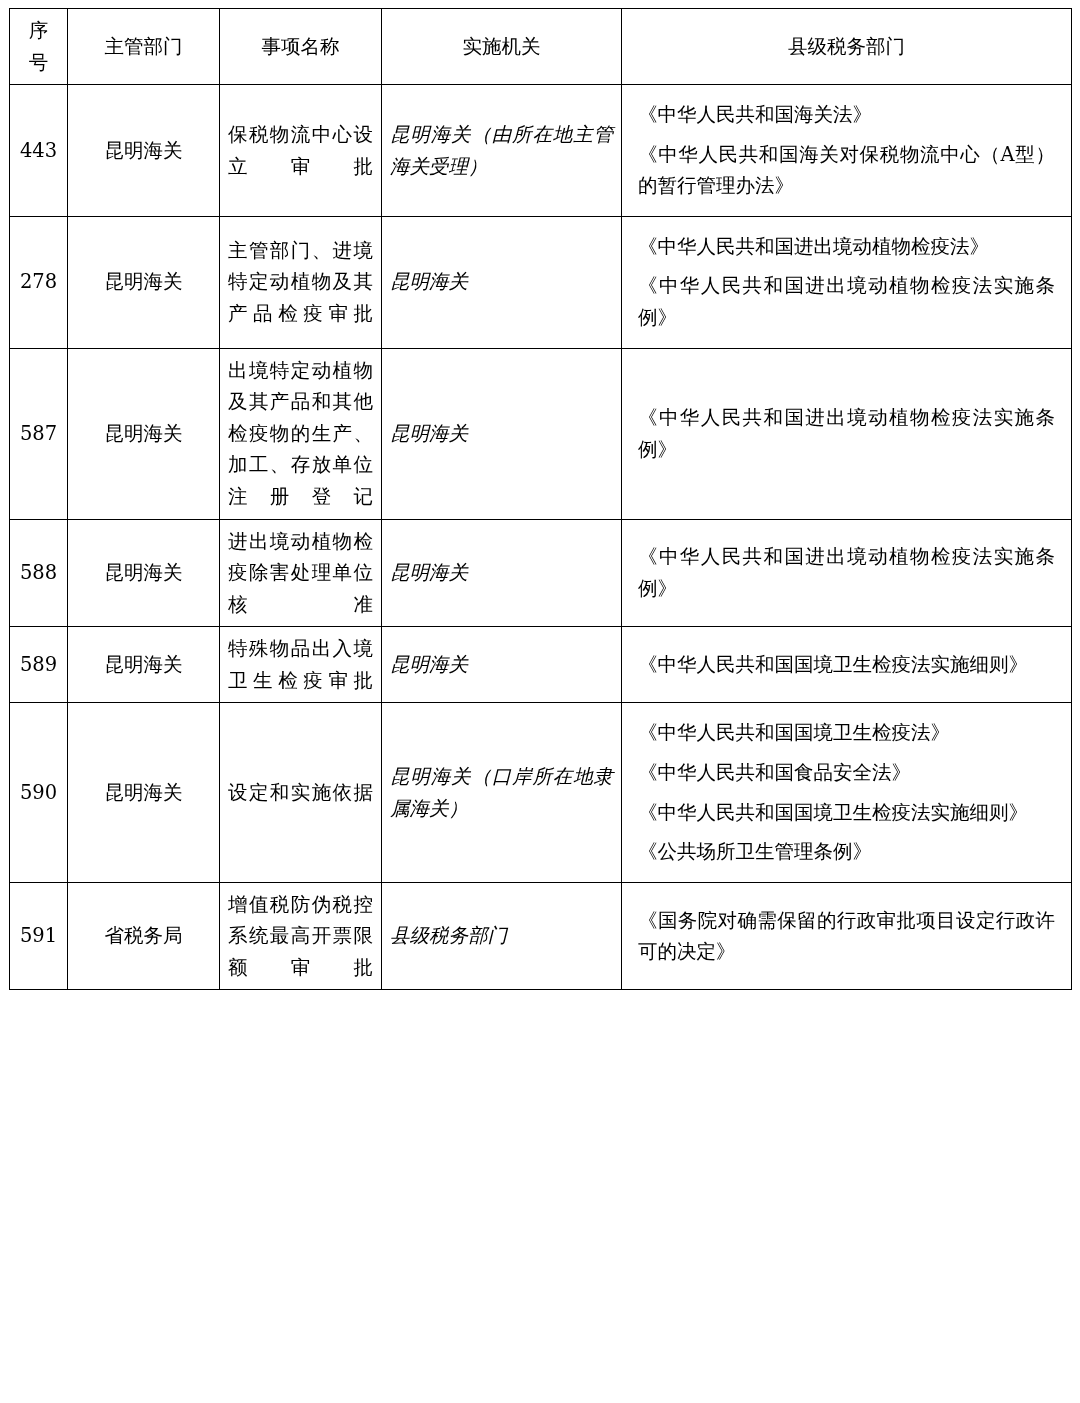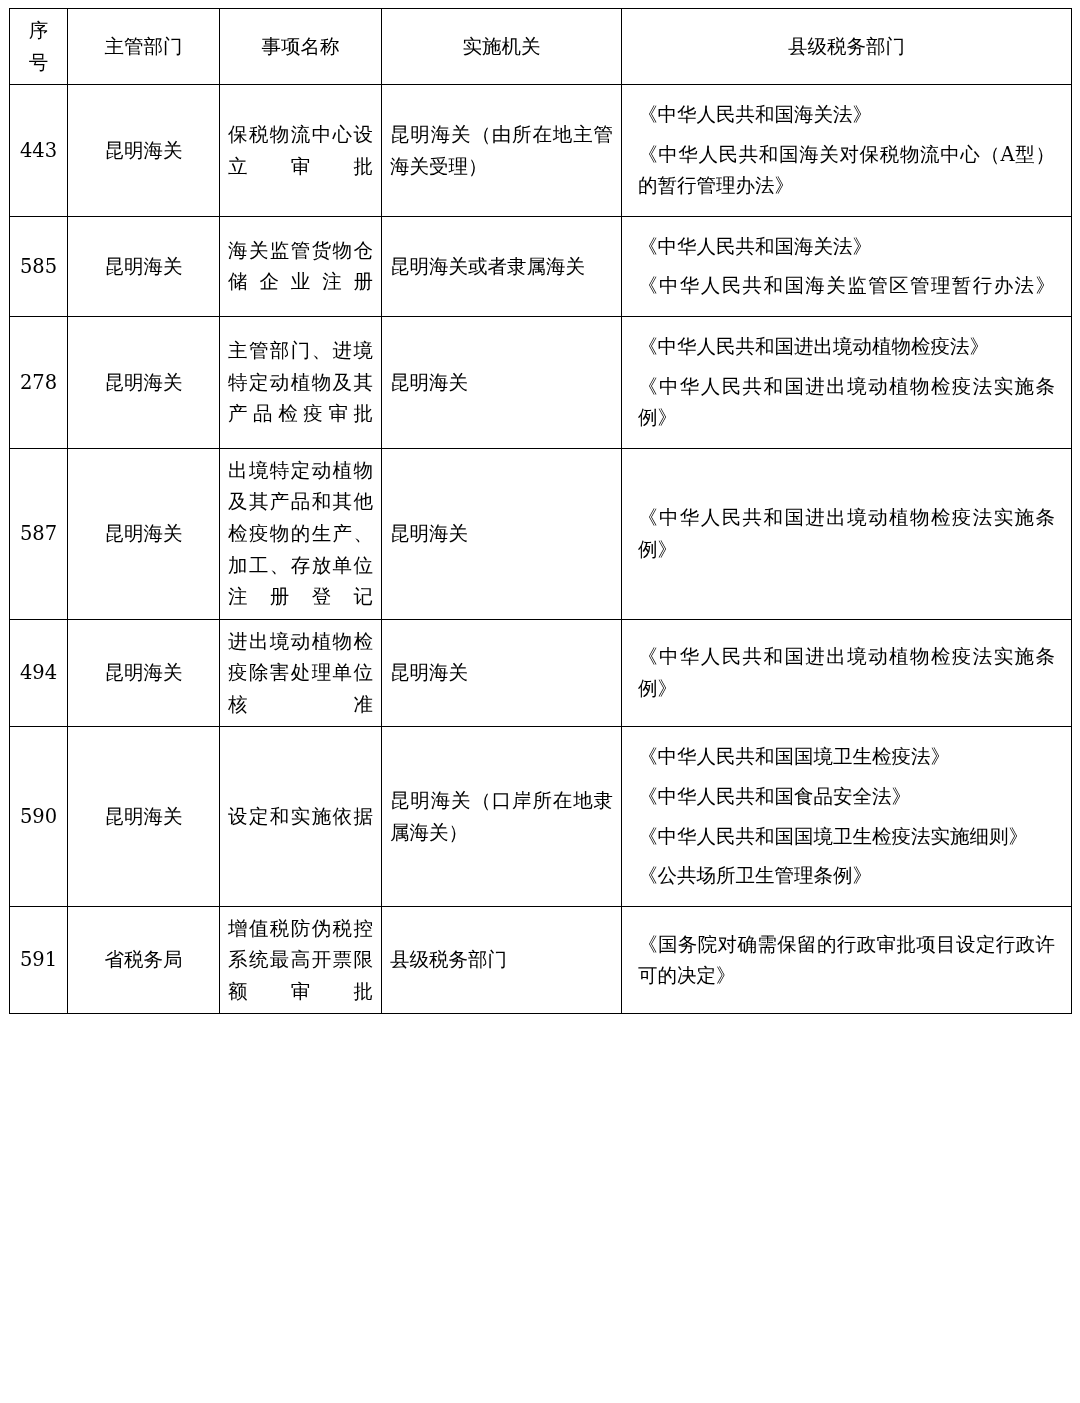--- a/index.html
+++ b/index.html
@@ -59,20 +59,21 @@
   td.item {
     text-align: justify;
     text-align-last: justify;
     font-size: 19.5px;
     line-height: 1.72;
   }
   td.org {
     text-align: justify;
     font-size: 19.5px;
     line-height: 1.72;
+    font-style: italic;
   }
   td.basis {
     text-align: justify;
     font-size: 19.5px;
     line-height: 1.72;
   }
   td.item div, td.org div, td.basis div {
     margin: 8px;
   }
   .just {
@@ -112,55 +113,54 @@
         <td class="seq">443</td>
         <td class="dept">昆明海关</td>
         <td class="item">保税物流中心设立审批</td>
         <td class="org">昆明海关（由所在地主管海关受理）</td>
         <td class="basis">
           <div class="basis-line">《中华人民共和国海关法》</div>
           <div class="basis-line">《中华人民共和国海关对保税物流中心（A型）的暂行管理办法》</div>
         </td>
       </tr>
       <tr>
-        <td class="seq">585</td>
-        <td class="dept">昆明海关</td>
-        <td class="item">海关监管货物仓储企业注册</td>
-        <td class="org">昆明海关或者隶属海关</td>
-        <td class="basis">
-          <div class="basis-line">《中华人民共和国海关法》</div>
-          <div class="basis-line just">《中华人民共和国海关监管区管理暂行办法》</div>
-        </td>
-      </tr>
-      <tr>
         <td class="seq">278</td>
         <td class="dept">昆明海关</td>
         <td class="item">主管部门、进境特定动植物及其产品检疫审批</td>
         <td class="org">昆明海关</td>
         <td class="basis">
           <div class="basis-line">《中华人民共和国进出境动植物检疫法》</div>
           <div class="basis-line">《中华人民共和国进出境动植物检疫法实施条例》</div>
         </td>
       </tr>
       <tr>
         <td class="seq">587</td>
         <td class="dept">昆明海关</td>
         <td class="item">出境特定动植物及其产品和其他检疫物的生产、加工、存放单位注册登记</td>
         <td class="org">昆明海关</td>
         <td class="basis">
           <div class="basis-line">《中华人民共和国进出境动植物检疫法实施条例》</div>
         </td>
       </tr>
       <tr>
-        <td class="seq">494</td>
+        <td class="seq">588</td>
         <td class="dept">昆明海关</td>
         <td class="item">进出境动植物检疫除害处理单位核准</td>
         <td class="org">昆明海关</td>
         <td class="basis">
           <div class="basis-line">《中华人民共和国进出境动植物检疫法实施条例》</div>
+        </td>
+      </tr>
+      <tr>
+        <td class="seq">589</td>
+        <td class="dept">昆明海关</td>
+        <td class="item">特殊物品出入境卫生检疫审批</td>
+        <td class="org">昆明海关</td>
+        <td class="basis">
+          <div class="basis-line">《中华人民共和国国境卫生检疫法实施细则》</div>
         </td>
       </tr>
       <tr>
         <td class="seq">590</td>
         <td class="dept">昆明海关</td>
         <td class="item">设定和实施依据</td>
         <td class="org">昆明海关（口岸所在地隶属海关）</td>
         <td class="basis">
           <div class="basis-line">《中华人民共和国国境卫生检疫法》</div>
           <div class="basis-line">《中华人民共和国食品安全法》</div>

